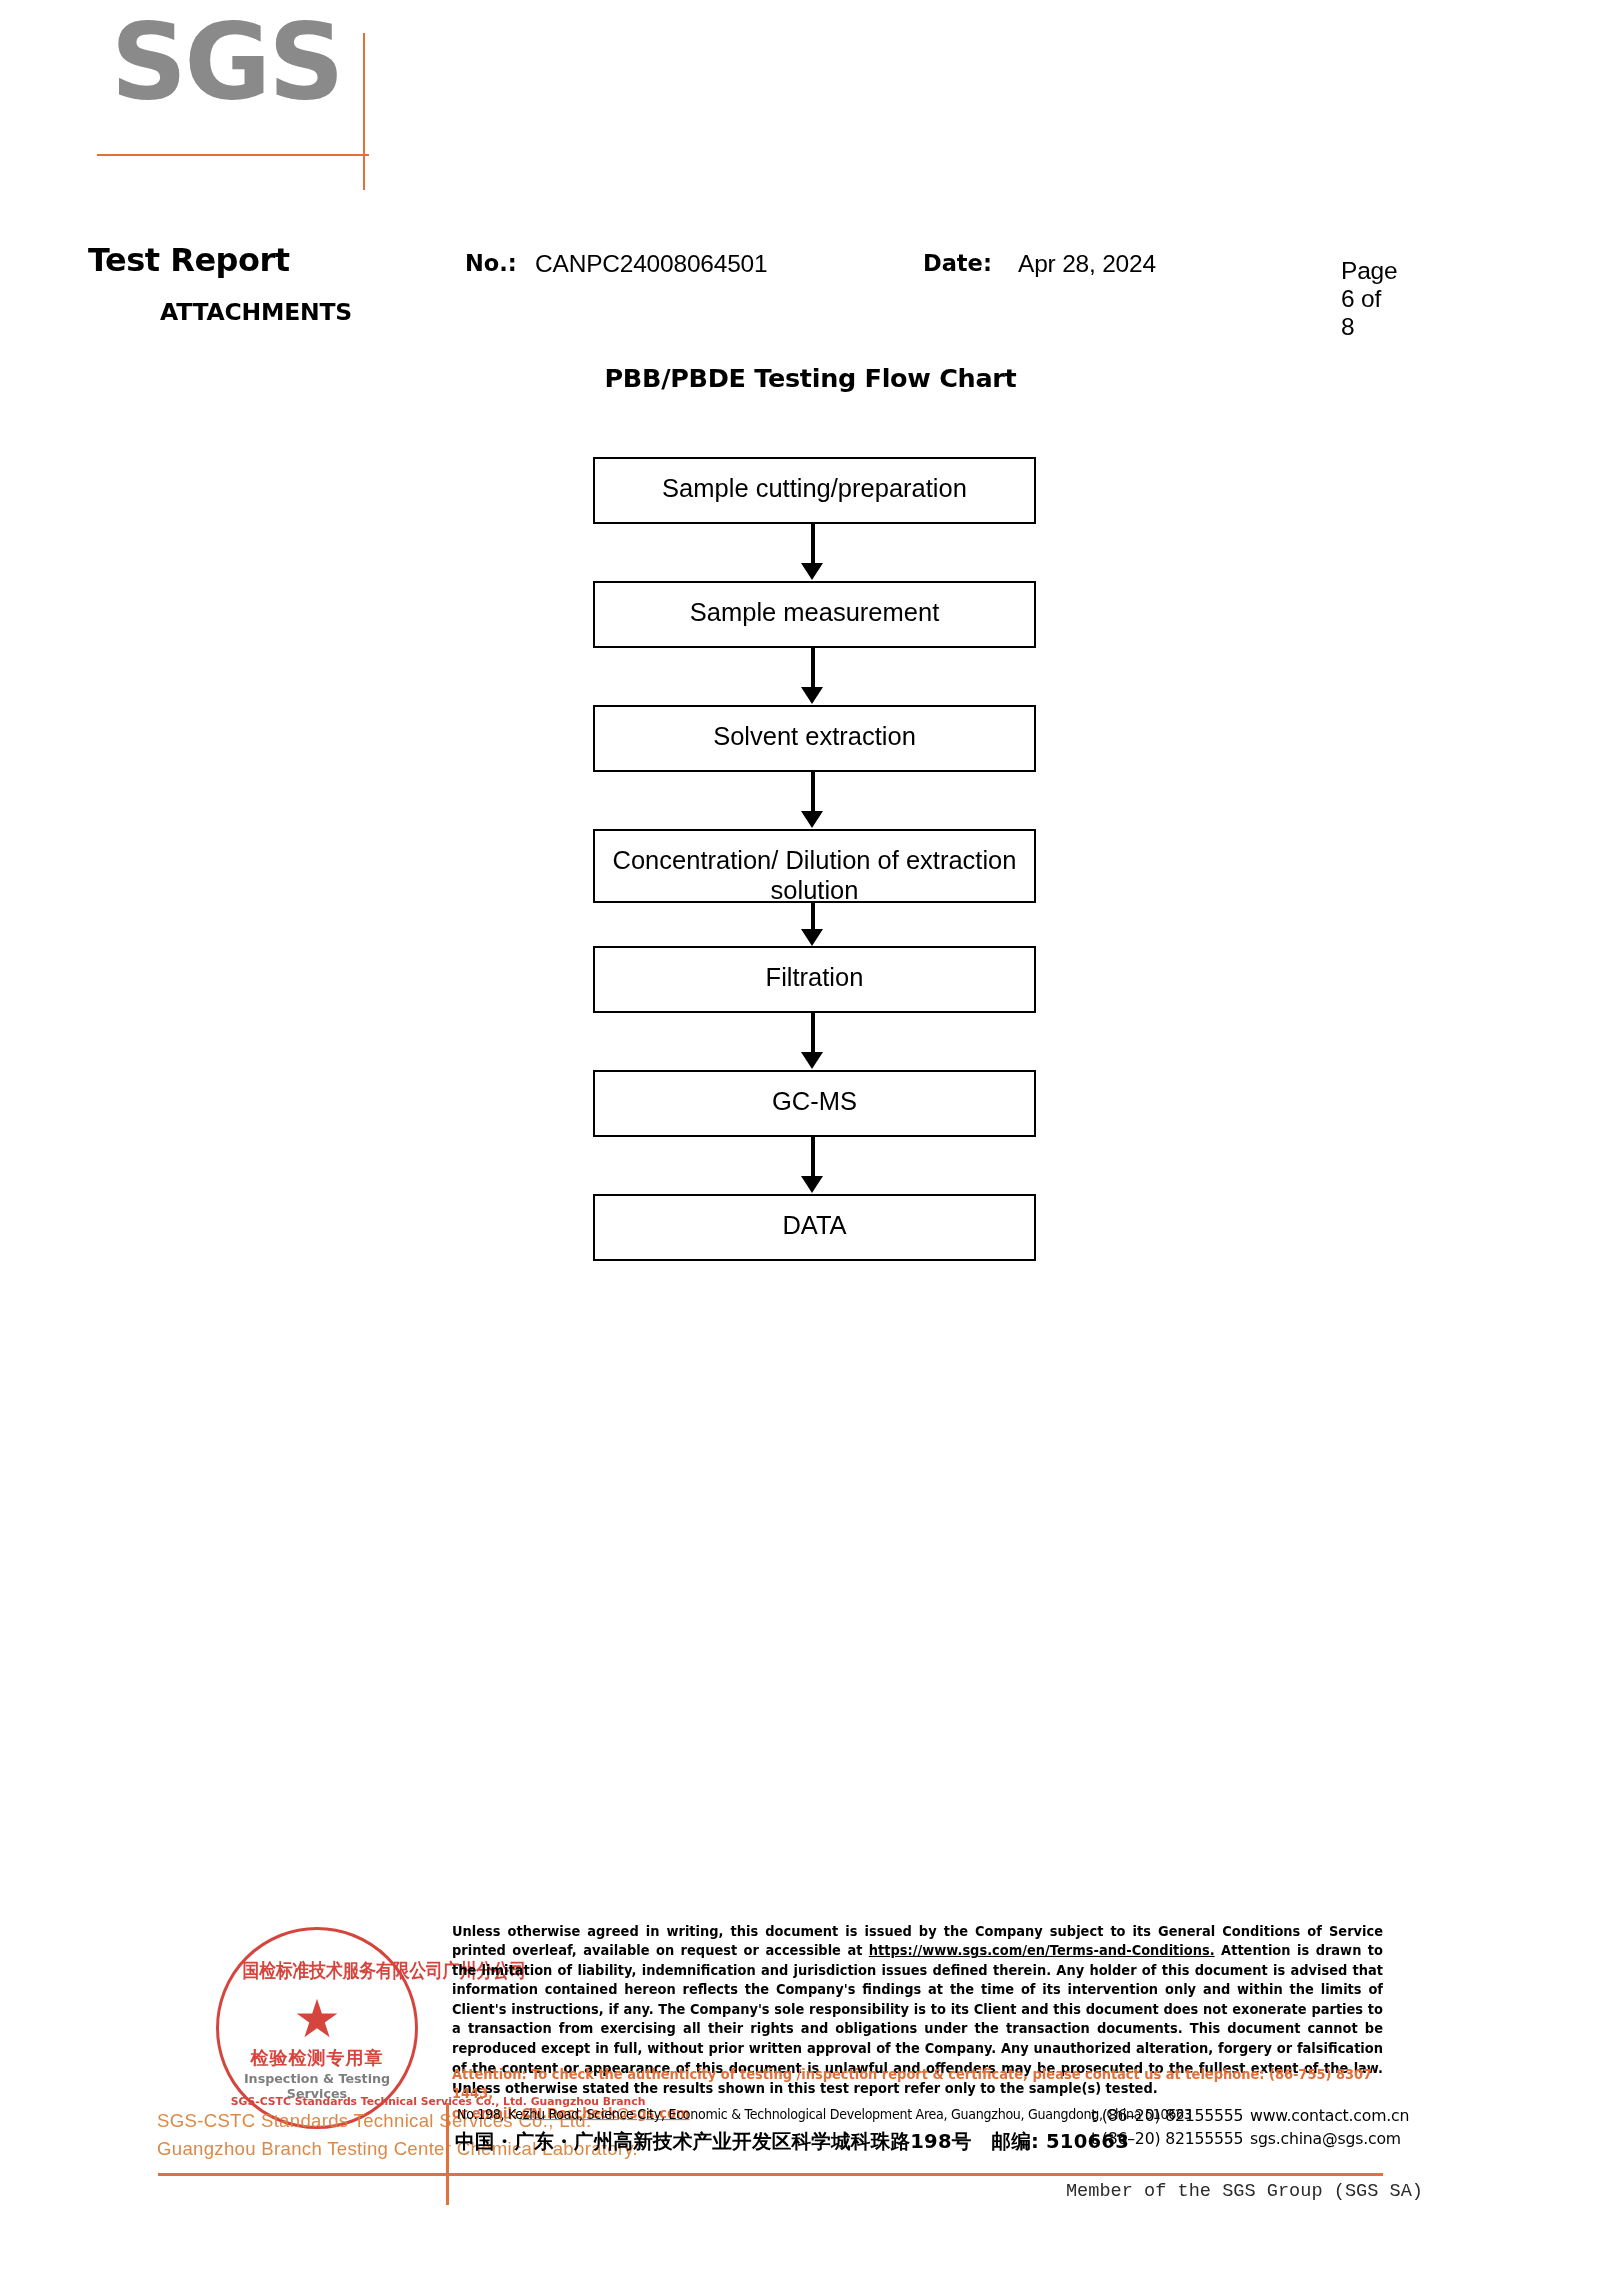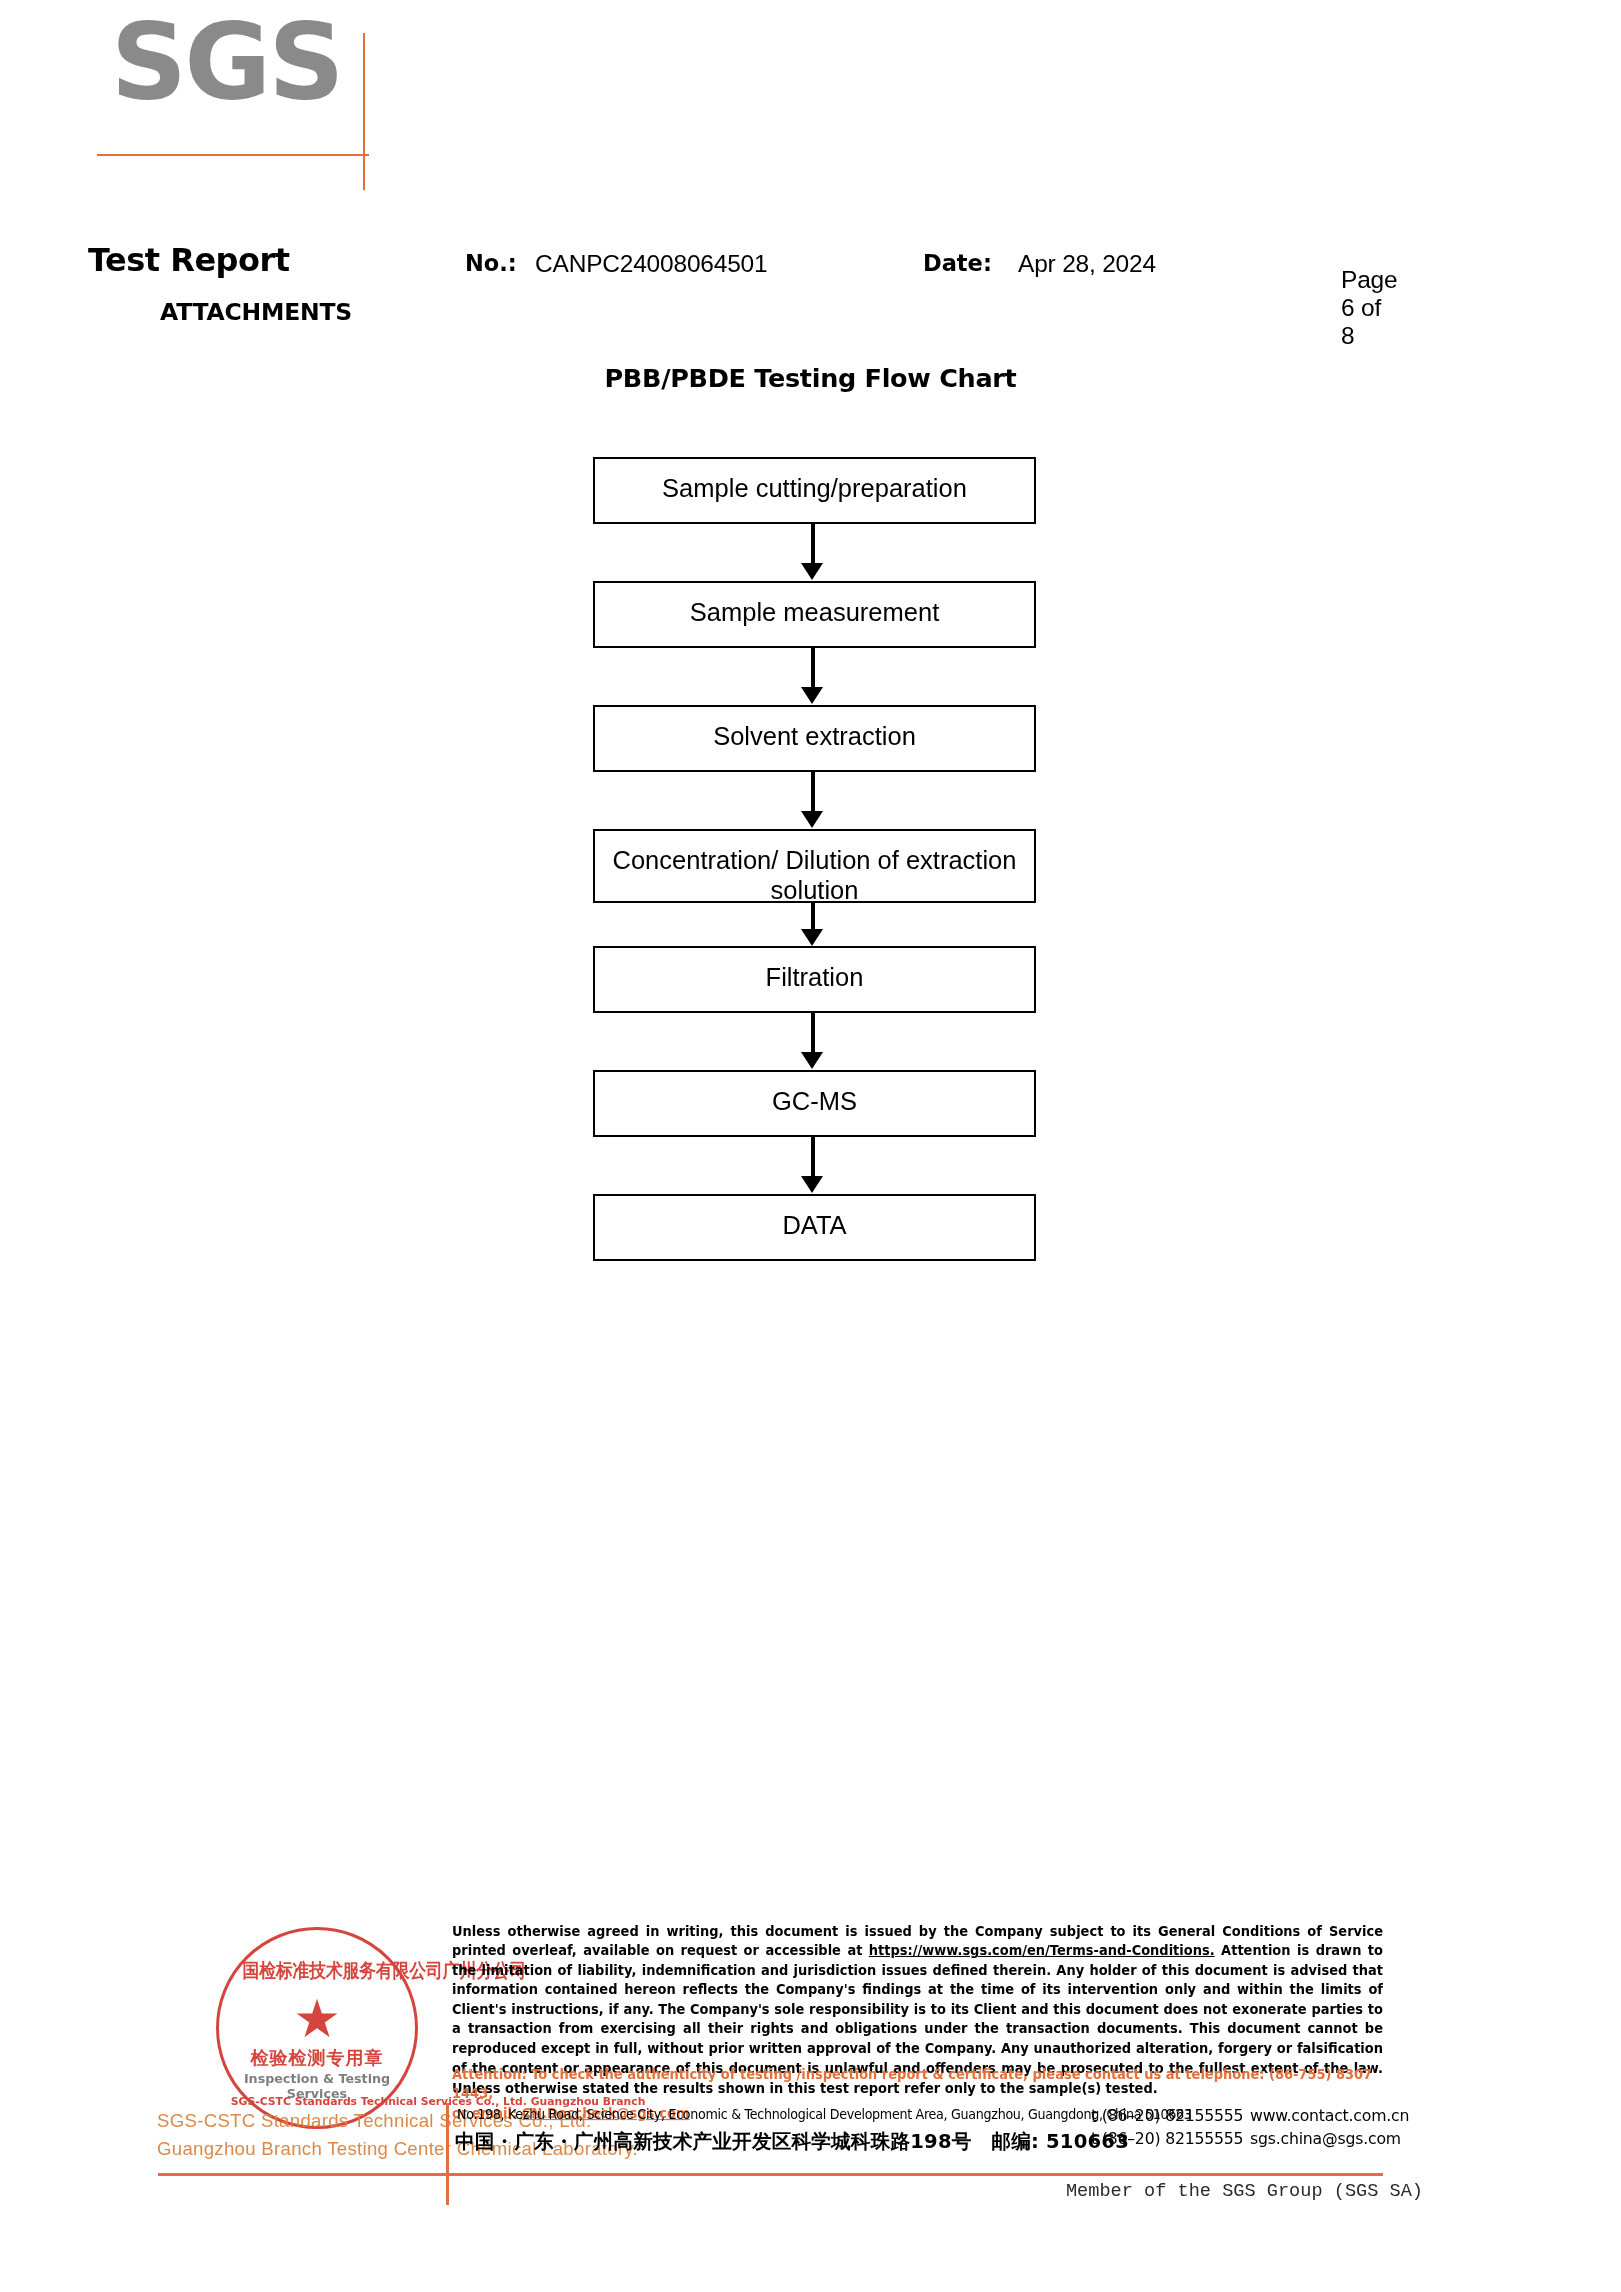--- a/index.html
+++ b/index.html
@@ -99,21 +99,21 @@
   .h-dateval {
     position: absolute;
     left: 1018px;
     top: 2.9px;
     font-size: 24.5px;
     letter-spacing: -0.2px;
   }
   .h-page {
     position: absolute;
     left: 1341px;
-    top: 19px;
+    top: 10px;
     font-size: 24.5px;
     letter-spacing: -0.2px;
   }
   #attachments {
     position: absolute;
     left: 160px;
     top: 298px;
     font-family: "DejaVu Sans", sans-serif;
     font-weight: 700;
     font-size: 23.5px;

